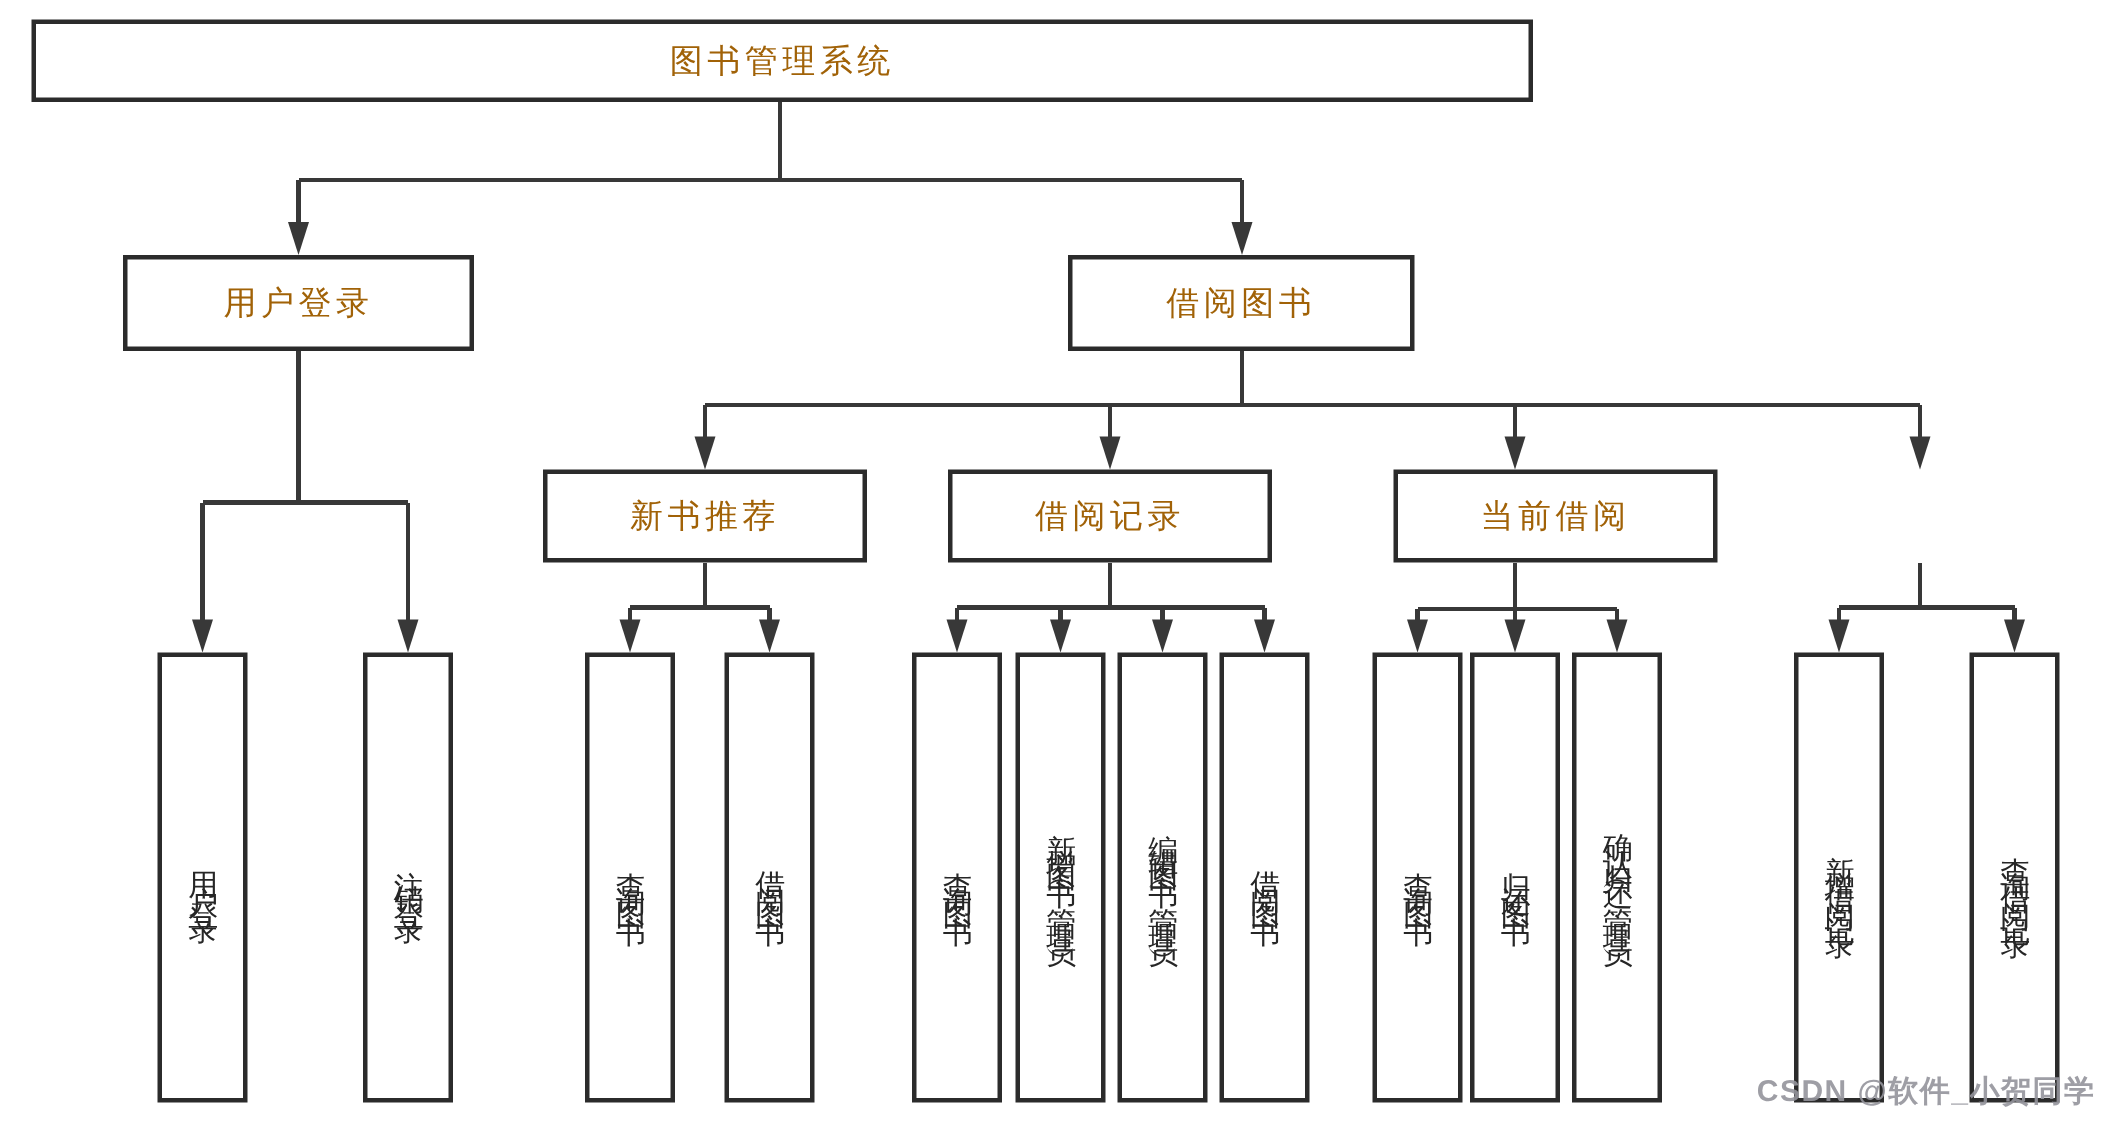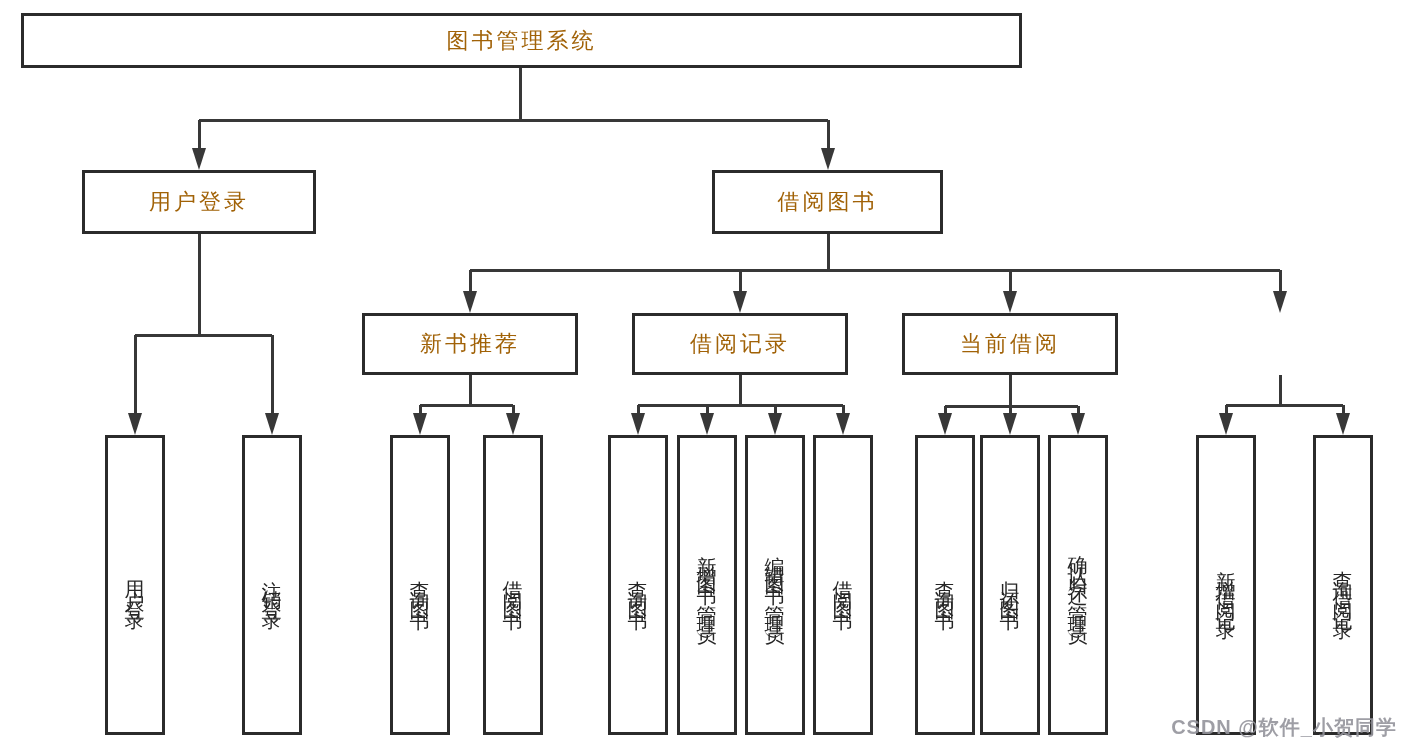--- a/index.html
+++ b/index.html
@@ -91,21 +91,21 @@
   <div class="box hbox" style="left:712px;top:170px;width:231px;height:64px">
     <span>借阅图书</span>
   </div>
 
   <div class="box hbox" style="left:362px;top:313px;width:216px;height:62px">
     <span>新书推荐</span>
   </div>
   <div class="box hbox" style="left:632px;top:313px;width:216px;height:62px">
     <span>借阅记录</span>
   </div>
-  <div class="box hbox" style="left:902px;top:313px;width:216px;height:62px">
+  <div class="box hbox" style="left:929px;top:313px;width:216px;height:62px">
     <span>当前借阅</span>
   </div>
 
   <div class="box leaf" style="left:105px;top:435px;width:60px;height:300px">
     <span>用户登录</span>
   </div>
   <div class="box leaf" style="left:242px;top:435px;width:60px;height:300px">
     <span>注销登录</span>
   </div>
 

